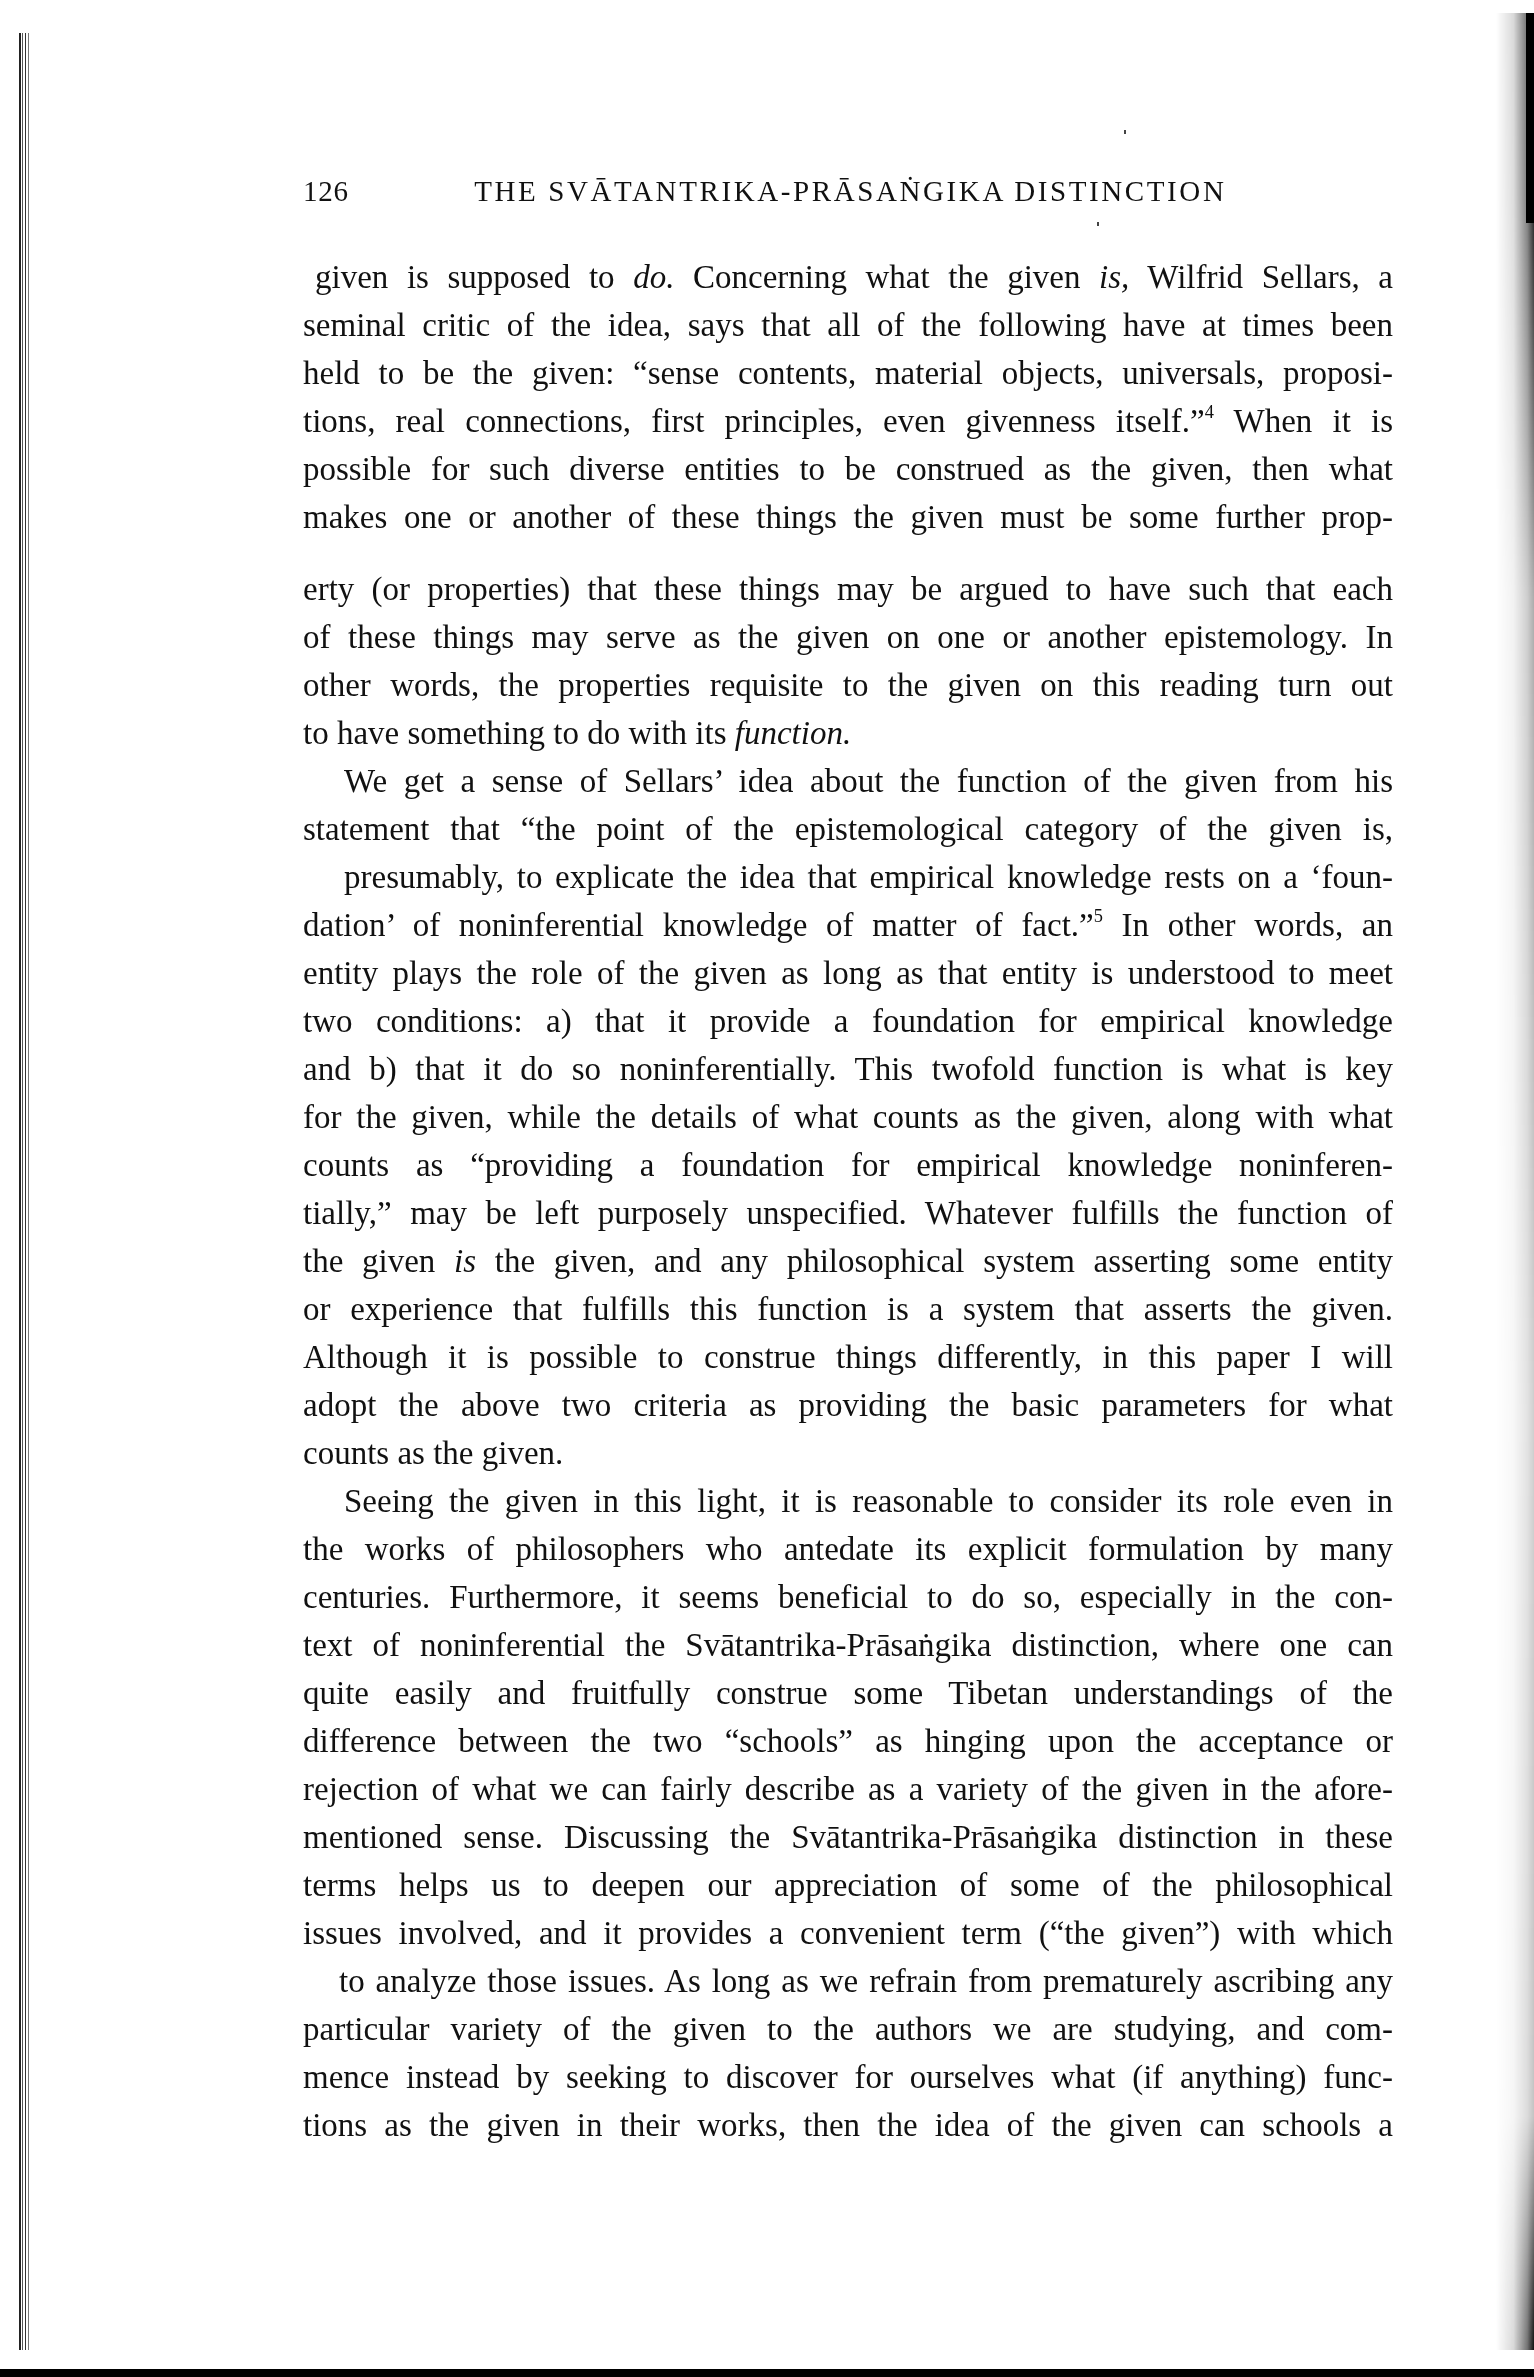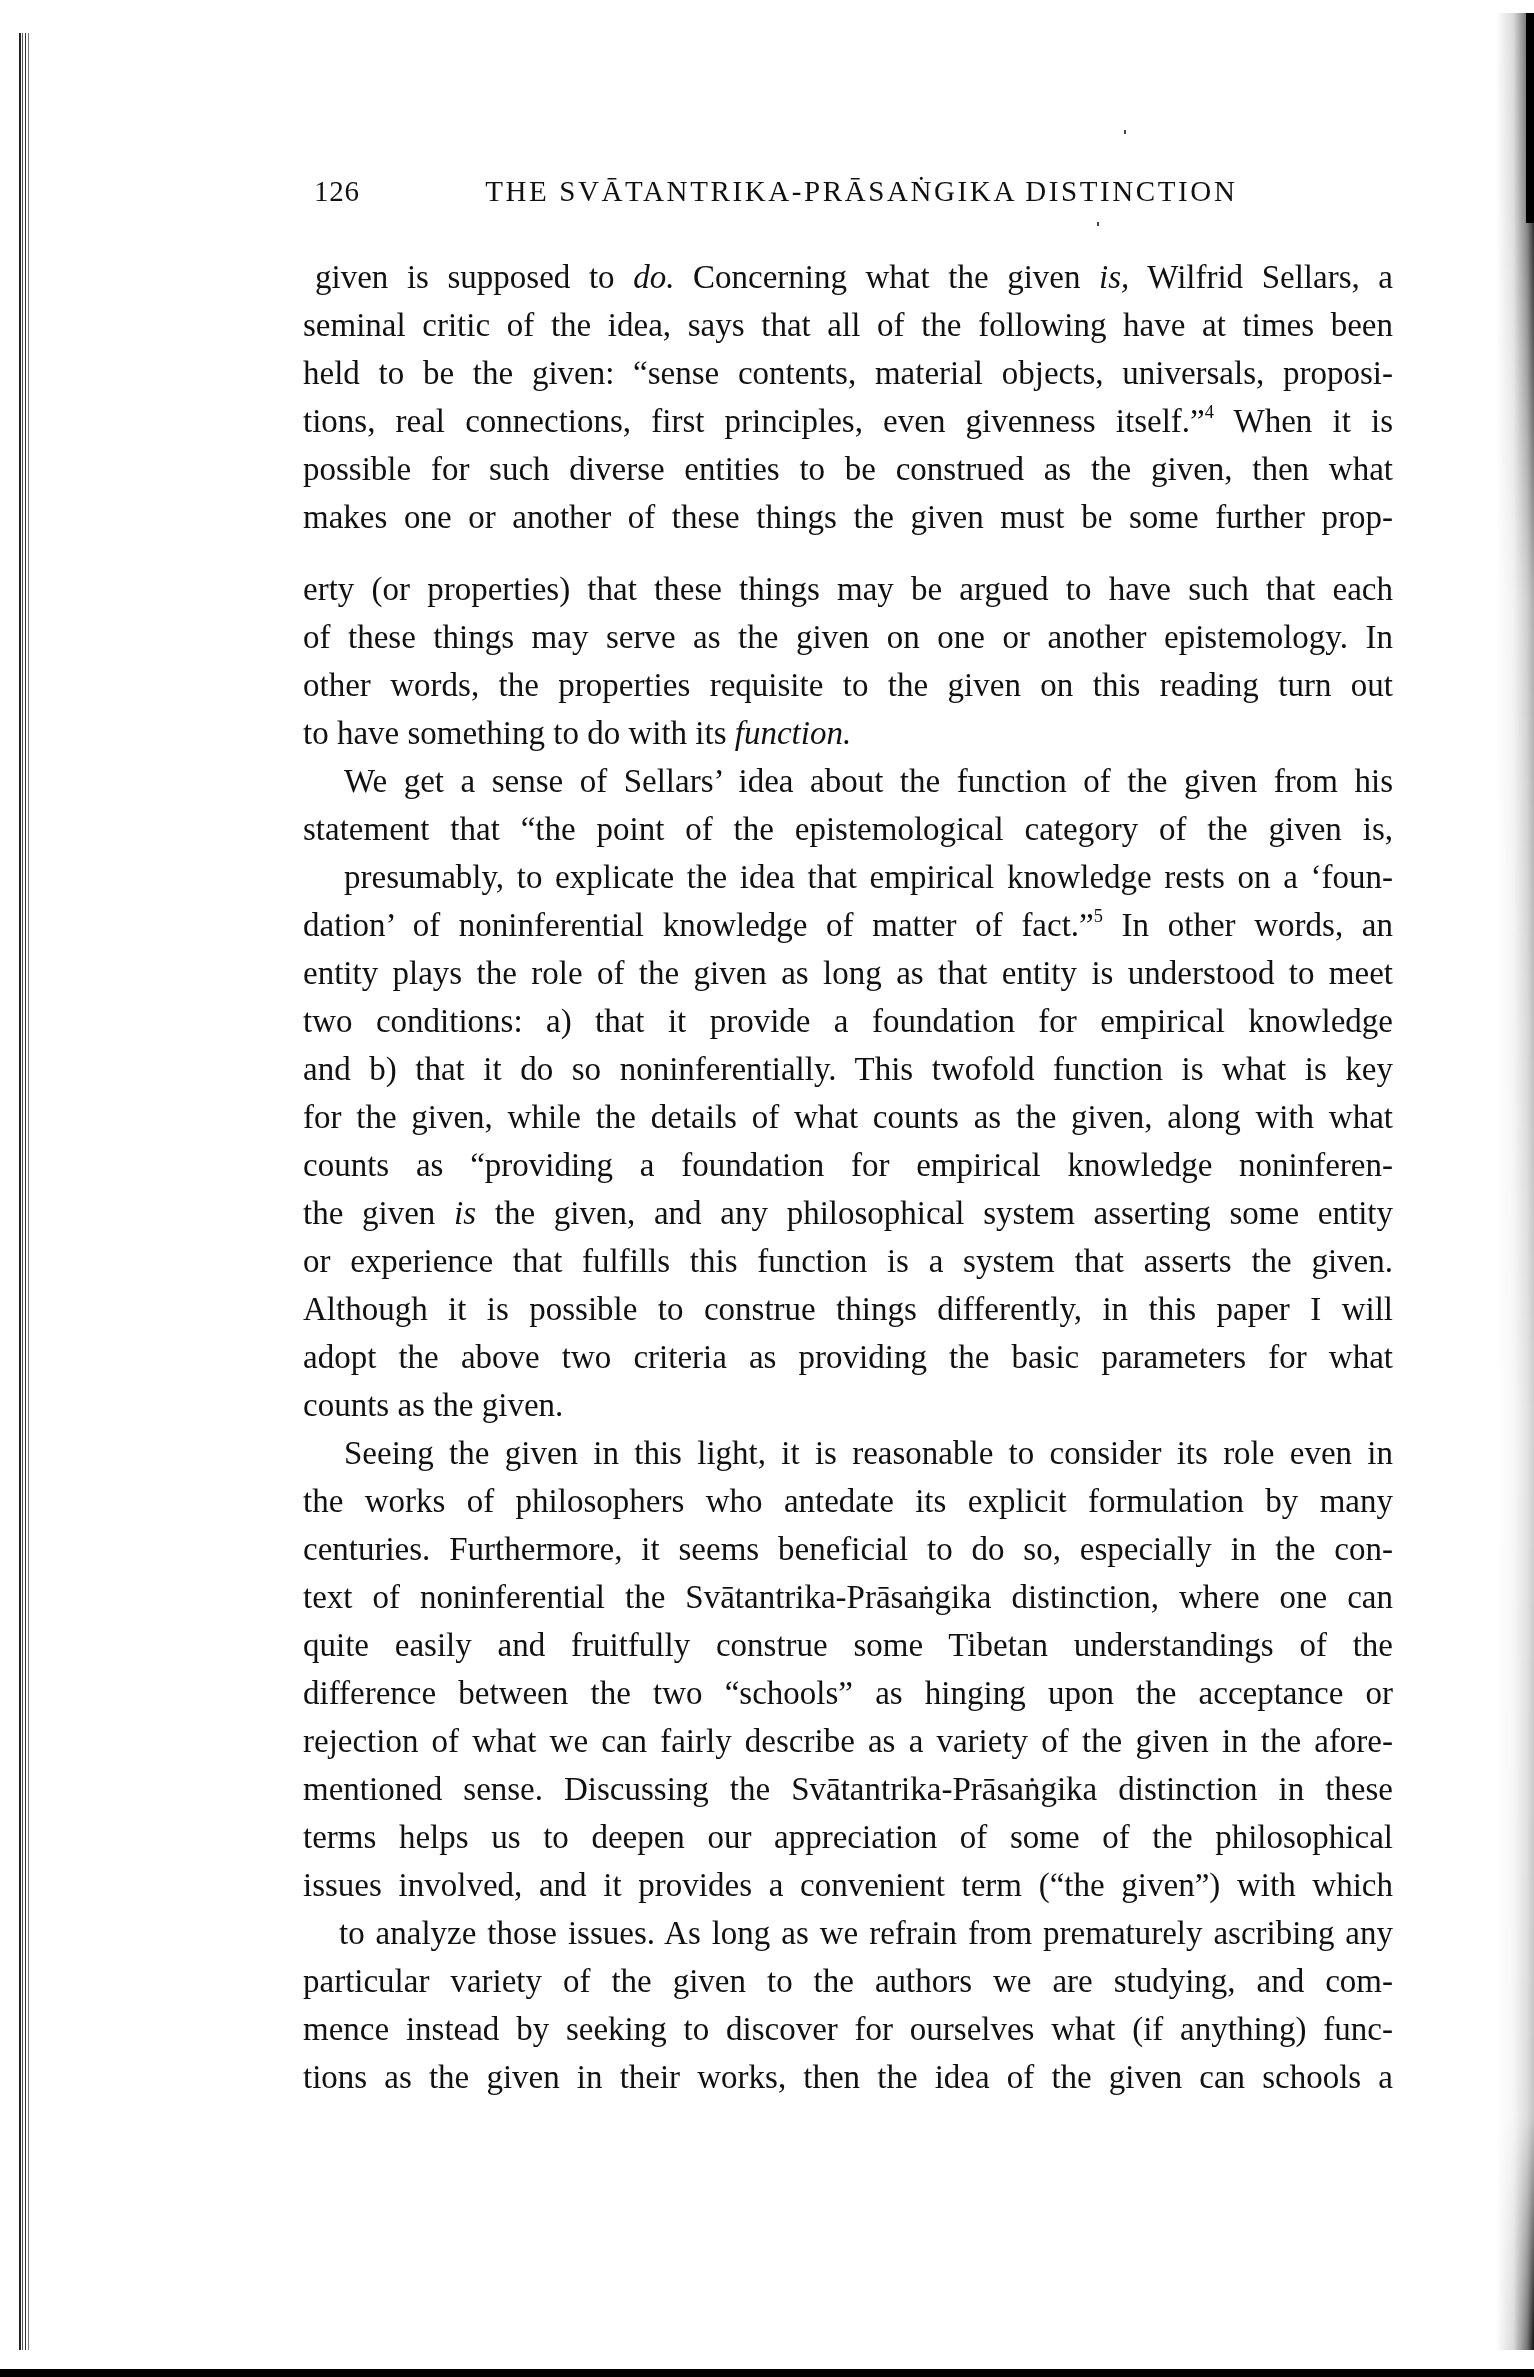--- a/index.html
+++ b/index.html
@@ -66,21 +66,21 @@
     position: absolute;
     width: 2px;
     height: 3.9px;
     background: #444;
   }
 
   
   .running-head {
     position: absolute;
     top: 172px;
-    left: 314px;
+    left: 303px;
     width: 1090px;
     height: 39px;
     font-size: 29px;
     line-height: 39px;
     white-space: nowrap;
   }
   .folio {
     display: inline-block;
     width: 164px;
     letter-spacing: 0.7px;
@@ -155,20 +155,21 @@
     <p>
       <span class="line indent" style="word-spacing: 0px;"><span>We get a sense of Sellars’ idea about the function of the given from his</span></span>
       <span class="line" style="word-spacing: 0px;"><span>statement that “the point of the epistemological category of the given is,</span></span>
       <span class="line" style="word-spacing: 0px; margin-left: 41px;"><span>presumably, to explicate the idea that empirical knowledge rests on a ‘foun-</span></span>
       <span class="line" style="word-spacing: 0px;"><span>dation’ of noninferential knowledge of matter of fact.”</span><sup>5</sup><span> In other words, an</span></span>
       <span class="line" style="word-spacing: 0px;"><span>entity plays the role of the given as long as that entity is understood to meet</span></span>
       <span class="line" style="word-spacing: 0px;"><span>two conditions: a) that it provide a foundation for empirical knowledge</span></span>
       <span class="line" style="word-spacing: 0px;"><span>and b) that it do so noninferentially. This twofold function is what is key</span></span>
       <span class="line" style="word-spacing: 0px;"><span>for the given, while the details of what counts as the given, along with what</span></span>
       <span class="line" style="word-spacing: 0px;"><span>counts as “providing a foundation for empirical knowledge noninferen-</span></span>
+      <span class="line" style="word-spacing: 0px;"><span>tially,” may be left purposely unspecified. Whatever fulfills the function of</span></span>
       <span class="line" style="word-spacing: 0px;"><span>the given </span><em>is</em><span> the given, and any philosophical system asserting some entity</span></span>
       <span class="line" style="word-spacing: 0px;"><span>or experience that fulfills this function is a system that asserts the given.</span></span>
       <span class="line" style="word-spacing: 0px;"><span>Although it is possible to construe things differently, in this paper I will</span></span>
       <span class="line" style="word-spacing: 0px;"><span>adopt the above two criteria as providing the basic parameters for what</span></span>
       <span class="line last"><span>counts as the given.</span></span>
     </p>
     <p>
       <span class="line indent" style="word-spacing: 0px;"><span>Seeing the given in this light, it is reasonable to consider its role even in</span></span>
       <span class="line" style="word-spacing: 0px;"><span>the works of philosophers who antedate its explicit formulation by many</span></span>
       <span class="line" style="word-spacing: 0px;"><span>centuries. Furthermore, it seems beneficial to do so, especially in the con-</span></span>

